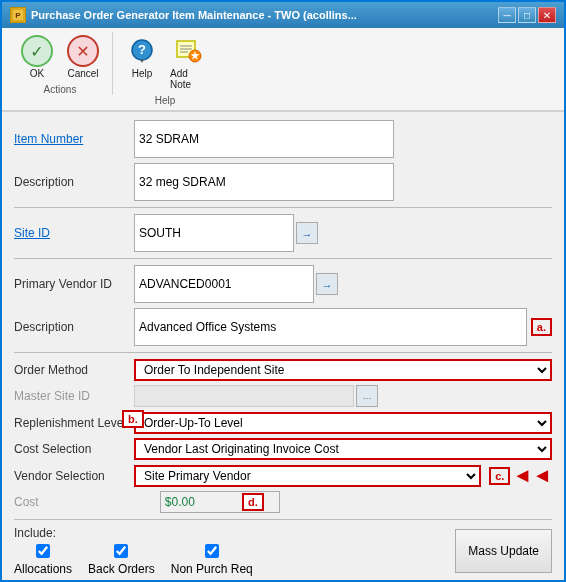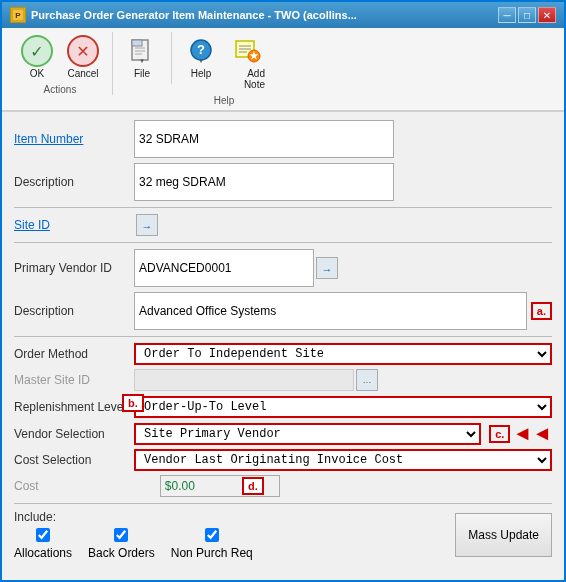--- a/index.html
+++ b/index.html
@@ -122,21 +122,21 @@
       width: 32px;
       height: 32px;
       display: flex;
       align-items: center;
       justify-content: center;
     }
 
     .tool-btn-label {
       font-size: 10px;
       color: #222;
-      text-align: right;
+      text-align: left;
       margin-top: 1px;
     }
 
     
     .ok-icon {
       width: 32px;
       height: 32px;
       background: #d4edda;
       border: 2px solid #5cb85c;
       border-radius: 50%;
@@ -215,21 +215,21 @@
       font-size: 11px;
       color: #0055aa;
       flex-shrink: 0;
     }
 
     .form-select {
       height: 22px;
       border: 2px solid #cc0000;
       background: white;
       font-size: 12px;
-      font-family: Liberation Mono, monospace;
+      font-family: Liberation Sans, sans-serif;
       padding: 0 4px;
       cursor: pointer;
       flex: 1;
       max-width: none;
     }
 
     .divider {
       border: none;
       border-top: 1px solid #bbb;
       margin: 6px 0;
@@ -360,37 +360,20 @@
         <div class="tool-btn">
           <div class="tool-icon">
             <div class="cancel-icon">✕</div>
           </div>
           <span class="tool-btn-label">Cancel</span>
         </div>
       </div>
       <span class="toolbar-label">Actions</span>
     </div>
 
-    <div class="toolbar-group">
-      <div class="toolbar-buttons">
-        <div class="tool-btn">
-          <div class="tool-icon">
-            <svg width="28" height="28" viewBox="0 0 28 28">
-              <rect x="4" y="3" width="16" height="20" fill="#f0f0f0" stroke="#888" stroke-width="1.5"></rect>
-              <rect x="4" y="3" width="10" height="6" fill="#c8d8f0" stroke="#888" stroke-width="1"></rect>
-              <line x1="7" y1="11" x2="17" y2="11" stroke="#aaa" stroke-width="1"></line>
-              <line x1="7" y1="14" x2="17" y2="14" stroke="#aaa" stroke-width="1"></line>
-              <line x1="7" y1="17" x2="14" y2="17" stroke="#aaa" stroke-width="1"></line>
-              <text x="14" y="26" text-anchor="middle" font-size="7" fill="#555">▾</text>
-            </svg>
-          </div>
-          <span class="tool-btn-label">File</span>
-        </div>
-      </div>
-    </div>
 
 
     <div class="toolbar-group">
       <div class="toolbar-buttons">
         <div class="tool-btn">
           <div class="tool-icon">
             <svg width="28" height="28" viewBox="0 0 28 28">
               <circle cx="14" cy="13" r="10" fill="#3090d0" stroke="#1060a0" stroke-width="1.5"></circle>
               <text x="14" y="17" text-anchor="middle" font-size="13" fill="white" font-weight="bold">?</text>
               <text x="14" y="26" text-anchor="middle" font-size="7" fill="#555">▾</text>
@@ -425,20 +408,21 @@
 
     <div class="form-row">
       <span class="form-label">Description</span>
       <input class="form-input" type="text" value="32 meg SDRAM" style="">
     </div>
 
     <hr class="divider">
 
     <div class="form-row">
       <span class="form-label link">Site ID</span>
+      <input class="form-input" type="text" style="max-width: 160px;" value="SOUTH">
       <div class="arrow-btn">→</div>
     </div>
 
     <hr class="divider">
 
     <div class="form-row">
       <span class="form-label">Primary Vendor ID</span>
       <input class="form-input" type="text" style="max-width: 180px;" value="ADVANCED0001">
       <div class="arrow-btn">→</div>
     </div>
@@ -466,43 +450,43 @@
       <div class="lookup-btn">…</div>
     </div>
 
     <div class="form-row pos-relative" style="margin-bottom:4px;">
       <span class="form-label">Replenishment Level</span>
       <span style="position:absolute; left:108px; top:-2px; color:#cc0000; font-weight:bold; font-size:11px; border:2px solid #cc0000; padding:1px 4px; background:white; z-index:5;">b.</span>
       <select class="form-select">
         <option>Order-Up-To Level</option>
         <option>Reorder Point</option>
         <option>Min/Max</option>
+      </select>
+    </div>
+
+    <div class="form-row pos-relative" style="margin-bottom:4px;">
+      <span class="form-label">Cost Selection</span>
+      <select class="form-select">
+        <option>Vendor Last Originating Invoice Cost</option>
+        <option>Current Cost</option>
+        <option>Standard Cost</option>
       </select>
     </div>
 
     <div class="form-row pos-relative" style="margin-bottom:4px;">
       <span class="form-label">Vendor Selection</span>
       <select class="form-select">
         <option>Site Primary Vendor</option>
         <option>Cheapest Vendor</option>
         <option>Specified Vendor</option>
       </select>
       <span style="margin-left:8px; color:#cc0000; font-weight:bold; font-size:11px; border:2px solid #cc0000; padding:1px 4px; flex-shrink:0;">c.</span>
       <span style="margin-left:2px; color:#cc0000; font-size:20px; font-weight:bold; flex-shrink:0;">◄◄</span>
     </div>
 
-    <div class="form-row pos-relative" style="margin-bottom:4px;">
-      <span class="form-label">Cost Selection</span>
-      <select class="form-select">
-        <option>Vendor Last Originating Invoice Cost</option>
-        <option>Current Cost</option>
-        <option>Standard Cost</option>
-      </select>
-    </div>
-
     <div class="form-row">
       <span class="form-label" style="color:#999;">Cost</span>
       <span style="position:absolute; left:108px; margin-top:0; color:#cc0000; font-weight:bold; font-size:11px; border:2px solid #cc0000; padding:1px 4px; background:white; z-index:5; position:relative;">d.</span>
       <input class="cost-input" type="text" style="margin-left: 4px;" value="$0.00">
     </div>
 
     <hr class="divider">
 
     <div class="bottom-row">
       <div>

